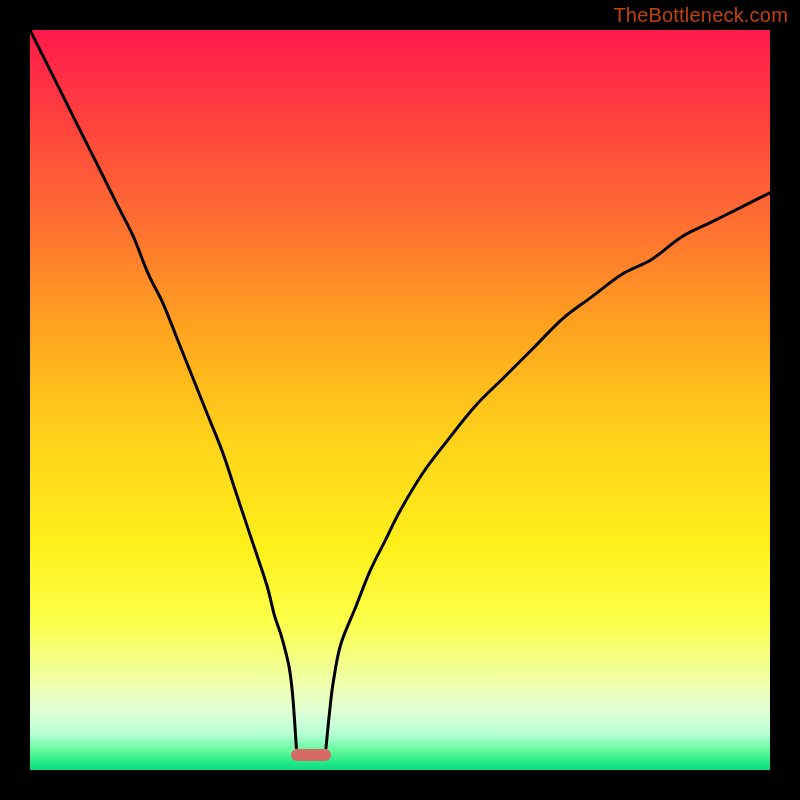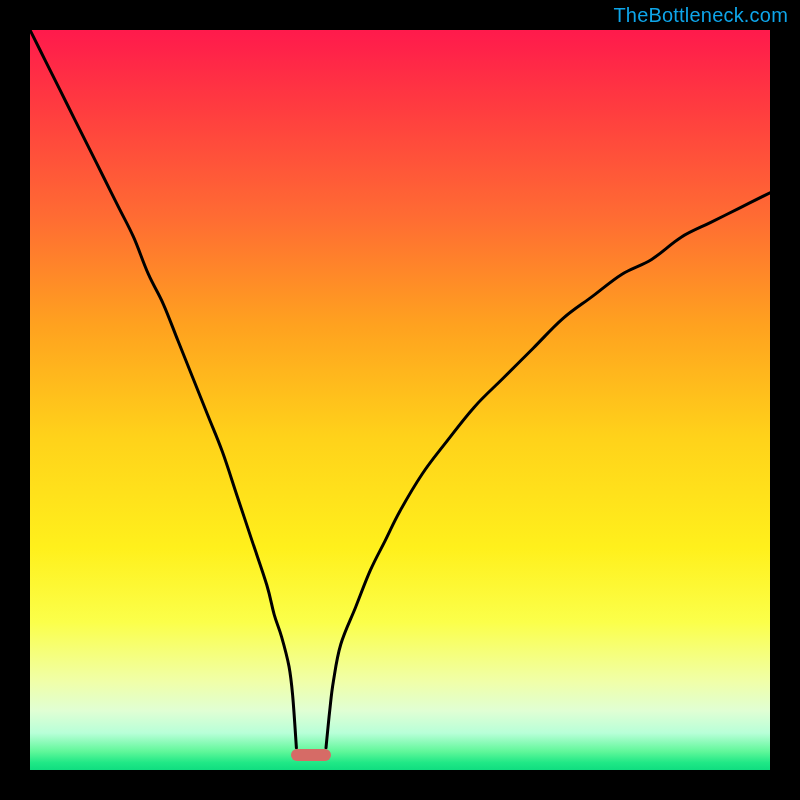--- a/index.html
+++ b/index.html
@@ -57,21 +57,21 @@
     height: 12px;
     background: #d66b66;
     border-radius: 6px;
     transform: translate(-50%, -50%);
     pointer-events: none;
   }
   .watermark {
     position: absolute;
     top: 4px;
     right: 12px;
-    color: #0ea5e9;
+    color: #c2410c;
     font-size: 20px;
     font-weight: 500;
     letter-spacing: 0.2px;
     pointer-events: none;
   }
 </style>
 </head>
 <body>
 
 <div class="frame">

